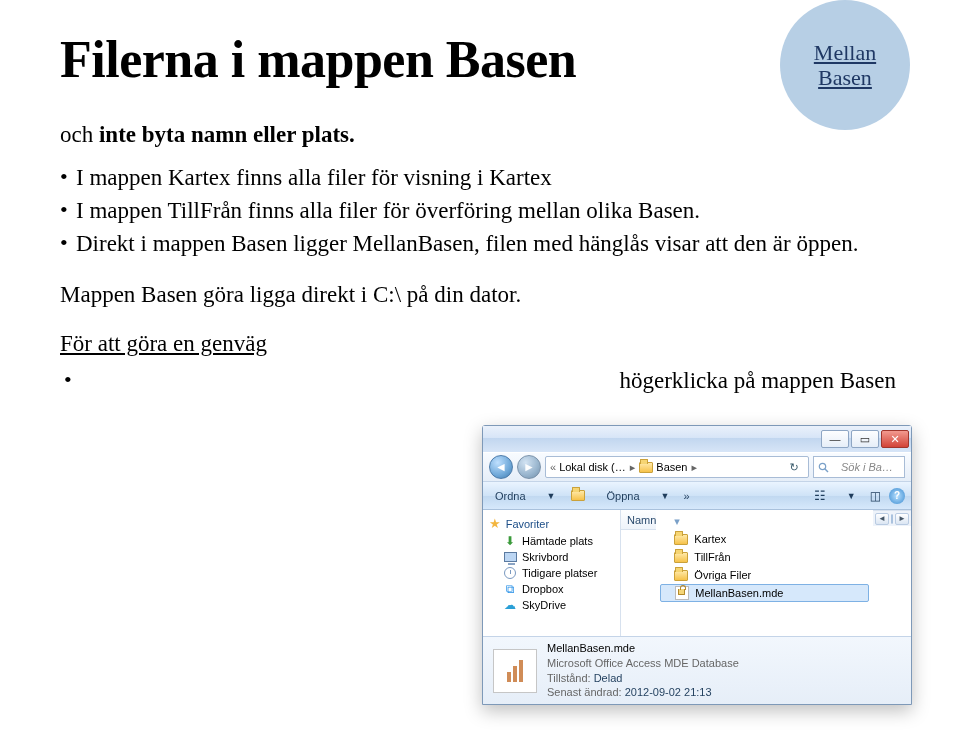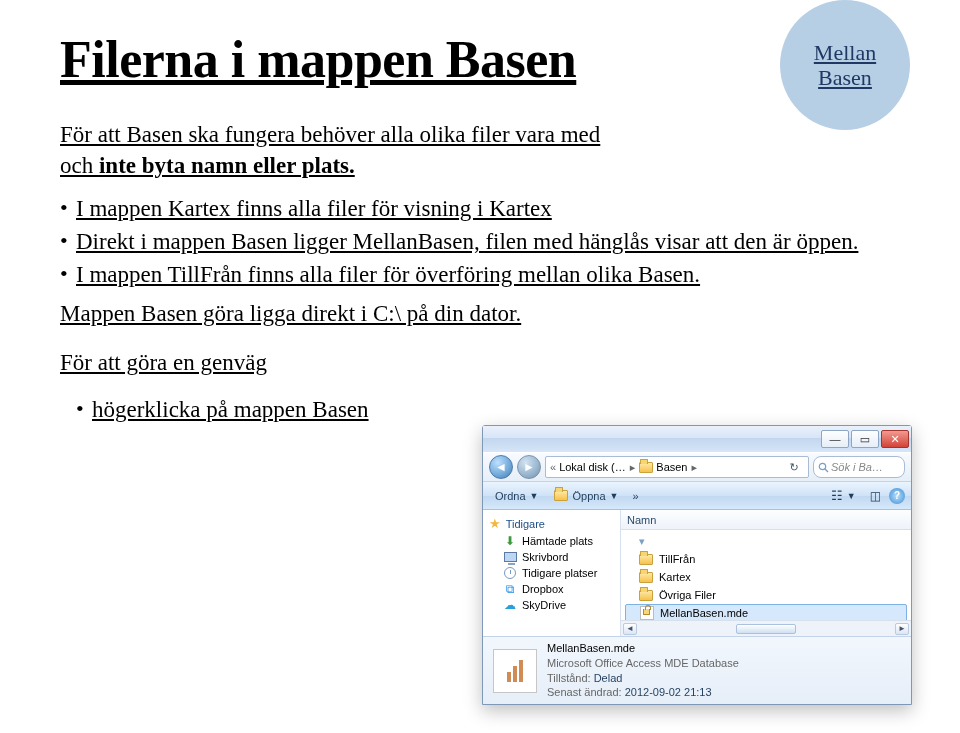--- a/index.html
+++ b/index.html
@@ -6,21 +6,21 @@
   body {
     margin: 0;
     width: 960px;
     height: 733px;
     background: #fff;
     font-family: Georgia, 'Times New Roman', serif;
     color: #000;
     position: relative;
     overflow: hidden;
   }
-  .page { padding: 30px 60px 0 60px; text-decoration: underline; }
+  .page { padding: 30px 60px 0 60px; }
   h1 {
     margin: 0 0 30px 0;
     font-size: 52px;
     font-weight: 700;
     letter-spacing: -0.5px;
     font-family: Georgia, serif;
   }
   .badge {
     position: absolute;
     top: 0;
@@ -36,33 +36,33 @@
     color: #1f3864;
     font-family: Georgia, serif;
     font-size: 22px;
     line-height: 1.15;
     text-decoration: underline;
     white-space: pre-line;
   }
   .body { font-size: 23px; line-height: 1.35; }
   .intro-1 { margin: 0; }
   .intro-2 { margin: 0 0 12px 0; }
-  ul.bullets { margin: 0 0 8px 0; padding: 0; list-style: none; }
+  ul.bullets { margin: 0 0 20px 0; padding: 0; list-style: none; }
   ul.bullets li { position: relative; padding-left: 16px; margin: 2px 0; }
   ul.bullets li::before {
     content: "•";
     position: absolute;
     left: 0;
     top: 0;
     font-size: 22px;
     line-height: 1.35;
   }
   .note { margin: 8px 0 18px 0; }
   .sub { margin: 0 0 6px 0; font-size: 23px; text-decoration: underline; }
-  ul.sub-bullets { margin: 16px; padding: 0; list-style: none; font-size: 23px; }
+  ul.sub-bullets { margin: 4px; padding: 0; list-style: none; font-size: 23px; text-align: right; }
   ul.sub-bullets li { position: relative; padding-left: 16px; margin: 2px 0; }
   ul.sub-bullets li::before {
     content: "•";
     position: absolute; left: 0; top: 0;
     font-size: 22px; line-height: 1.35;
   }
 
   
   .explorer {
     position: absolute;
@@ -114,44 +114,44 @@
   .navbtn.disabled { filter: grayscale(.4) opacity(.8); }
   .breadcrumb {
     flex: 1; height: 22px; border: 1px solid #a8bcd6; background:#fff;
     display:flex; align-items:center; padding: 0 4px; gap:4px; border-radius:2px;
   }
   .breadcrumb .crumb { display:flex; align-items:center; gap:3px; color:#000; white-space:nowrap; }
   .breadcrumb .sep { color:#666; }
   .refresh { width: 20px; text-align:center; color:#356; }
   .search {
     width: 92px; height: 22px; border:1px solid #a8bcd6; background:#fff;
-    display:flex; align-items:center; padding: 0 4px; color:#888; gap:2px; border-radius:8px;
+    display:flex; align-items:center; padding: 0 4px; color:#888; gap:12px; border-radius:0;
   }
   .search svg { flex:0 0 auto; }
   .search span { font-style: italic; }
   .ex-toolbar {
     height: 28px;
     background: linear-gradient(#eaf4ff,#cfe3f7 50%,#c0d8f0 51%,#d6e8fb);
     border-bottom:1px solid #a9c1dc;
     display:flex; align-items:center; gap:2px; padding:0 6px; color:#1f3d5c;
   }
-  .tb-btn { display:flex; align-items:center; gap:4px; padding:2px 6px; border-radius:2px; }
+  .tb-btn { display:flex; align-items:center; gap:21px; padding:2px 6px; border-radius:2px; }
   .tb-btn .chev { font-size:9px; }
   .tb-sep { flex:1; }
   .tb-icon { width:16px; height:16px; display:flex;align-items:center;justify-content:center; }
   .help { width:16px;height:16px;border-radius:50%;background:radial-gradient(#b7e0ff,#3b8bd0);color:#fff;display:flex;align-items:center;justify-content:center;font-size:10px;font-weight:bold;}
   .ex-body { flex:1; display:flex; min-height:0; }
   .nav-pane {
     width: 138px; border-right:1px solid #d7e1ee; background:#fff; padding:4px 0;
     overflow:hidden;
   }
   .nav-group-title { display:flex; align-items:center; gap:5px; padding:2px 6px; color:#1b4d87;}
   .nav-item { display:flex; align-items:center; gap:5px; padding:1px 6px 1px 20px; color:#000;}
   .content {
-    flex:1; display:flex; flex-direction:column; min-width:0;
+    flex:1; display:flex; flex-direction:row; min-width:0;
   }
   .col-head {
     height:20px; background:linear-gradient(#fdfeff,#eef3fa); border-bottom:1px solid #d7e1ee;
     display:flex; align-items:center; padding-left:6px; color:#2a4a6d; font-size:11px;
   }
   .rows { flex:1; padding:2px 0; overflow:hidden;}
   .row { display:flex; align-items:center; gap:6px; height:18px; padding:0 8px 0 18px; }
   .row.sel { background:#d6e8fb; border:1px solid #7eb1e4; border-radius:2px; margin:0 4px; padding-left:14px;}
   .blank-row { height:18px; display:flex; align-items:center; padding-left:18px;}
   .scroll-track {
@@ -198,28 +198,27 @@
 </style>
 </head>
 <body>
 
 <div class="page">
   <h1>Filerna i mappen Basen</h1>
   <div class="badge">Mellan
 Basen</div>
 
   <div class="body">
-    <p class="intro-1">För att Basen ska fungera behöver alla olika filer vara med</p>
     <p class="intro-2">
       <span>och </span><strong>inte byta namn eller plats.</strong>
     </p>
     <ul class="bullets">
       <li>I mappen Kartex finns alla filer för visning i Kartex</li>
+      <li>I mappen TillFrån finns alla filer för överföring mellan olika Basen.</li>
       <li>Direkt i mappen Basen ligger MellanBasen, filen med hänglås visar att den är öppen.</li>
-      <li>I mappen TillFrån finns alla filer för överföring mellan olika Basen.</li>
     </ul>
     <p class="note">Mappen Basen göra ligga direkt i C:\ på din dator.</p>
     <p class="sub">För att göra en genväg</p>
     <ul class="sub-bullets">
       <li>högerklicka på mappen Basen</li>
     </ul>
   </div>
 </div>
 
 <div class="explorer">
@@ -278,21 +277,21 @@
     <div class="tb-btn">
         <span style="font-size:12px;">◫</span>
       </div>
     <div class="help">?</div>
   </div>
 
   <div class="ex-body">
     <div class="nav-pane">
       <div class="nav-group-title">
         <span class="star">★</span>
-        <span>Tidigare</span>
+        <span>Favoriter</span>
       </div>
       <div class="nav-item">
           <span class="ico dl">⬇</span>
           <span>Hämtade plats</span>
         </div>
       <div class="nav-item">
           <span class="ico">
             <span class="monitor"></span>
           </span>
           <span>Skrivbord</span>
@@ -316,27 +315,27 @@
     <div class="content">
       <div class="col-head">Namn</div>
       <div class="rows">
         <div class="blank-row">
             <span style="color:#7aa0c8;">▾</span>
           </div>
         <div class="row">
             <span class="ico">
               <span class="folder"></span>
             </span>
-            <span>TillFrån</span>
+            <span>Kartex</span>
           </div>
         <div class="row">
             <span class="ico">
               <span class="folder"></span>
             </span>
-            <span>Kartex</span>
+            <span>TillFrån</span>
           </div>
         <div class="row">
             <span class="ico">
               <span class="folder"></span>
             </span>
             <span>Övriga Filer</span>
           </div>
         <div class="row sel">
             <span class="ico mdefile">
               <span class="pg"></span>

